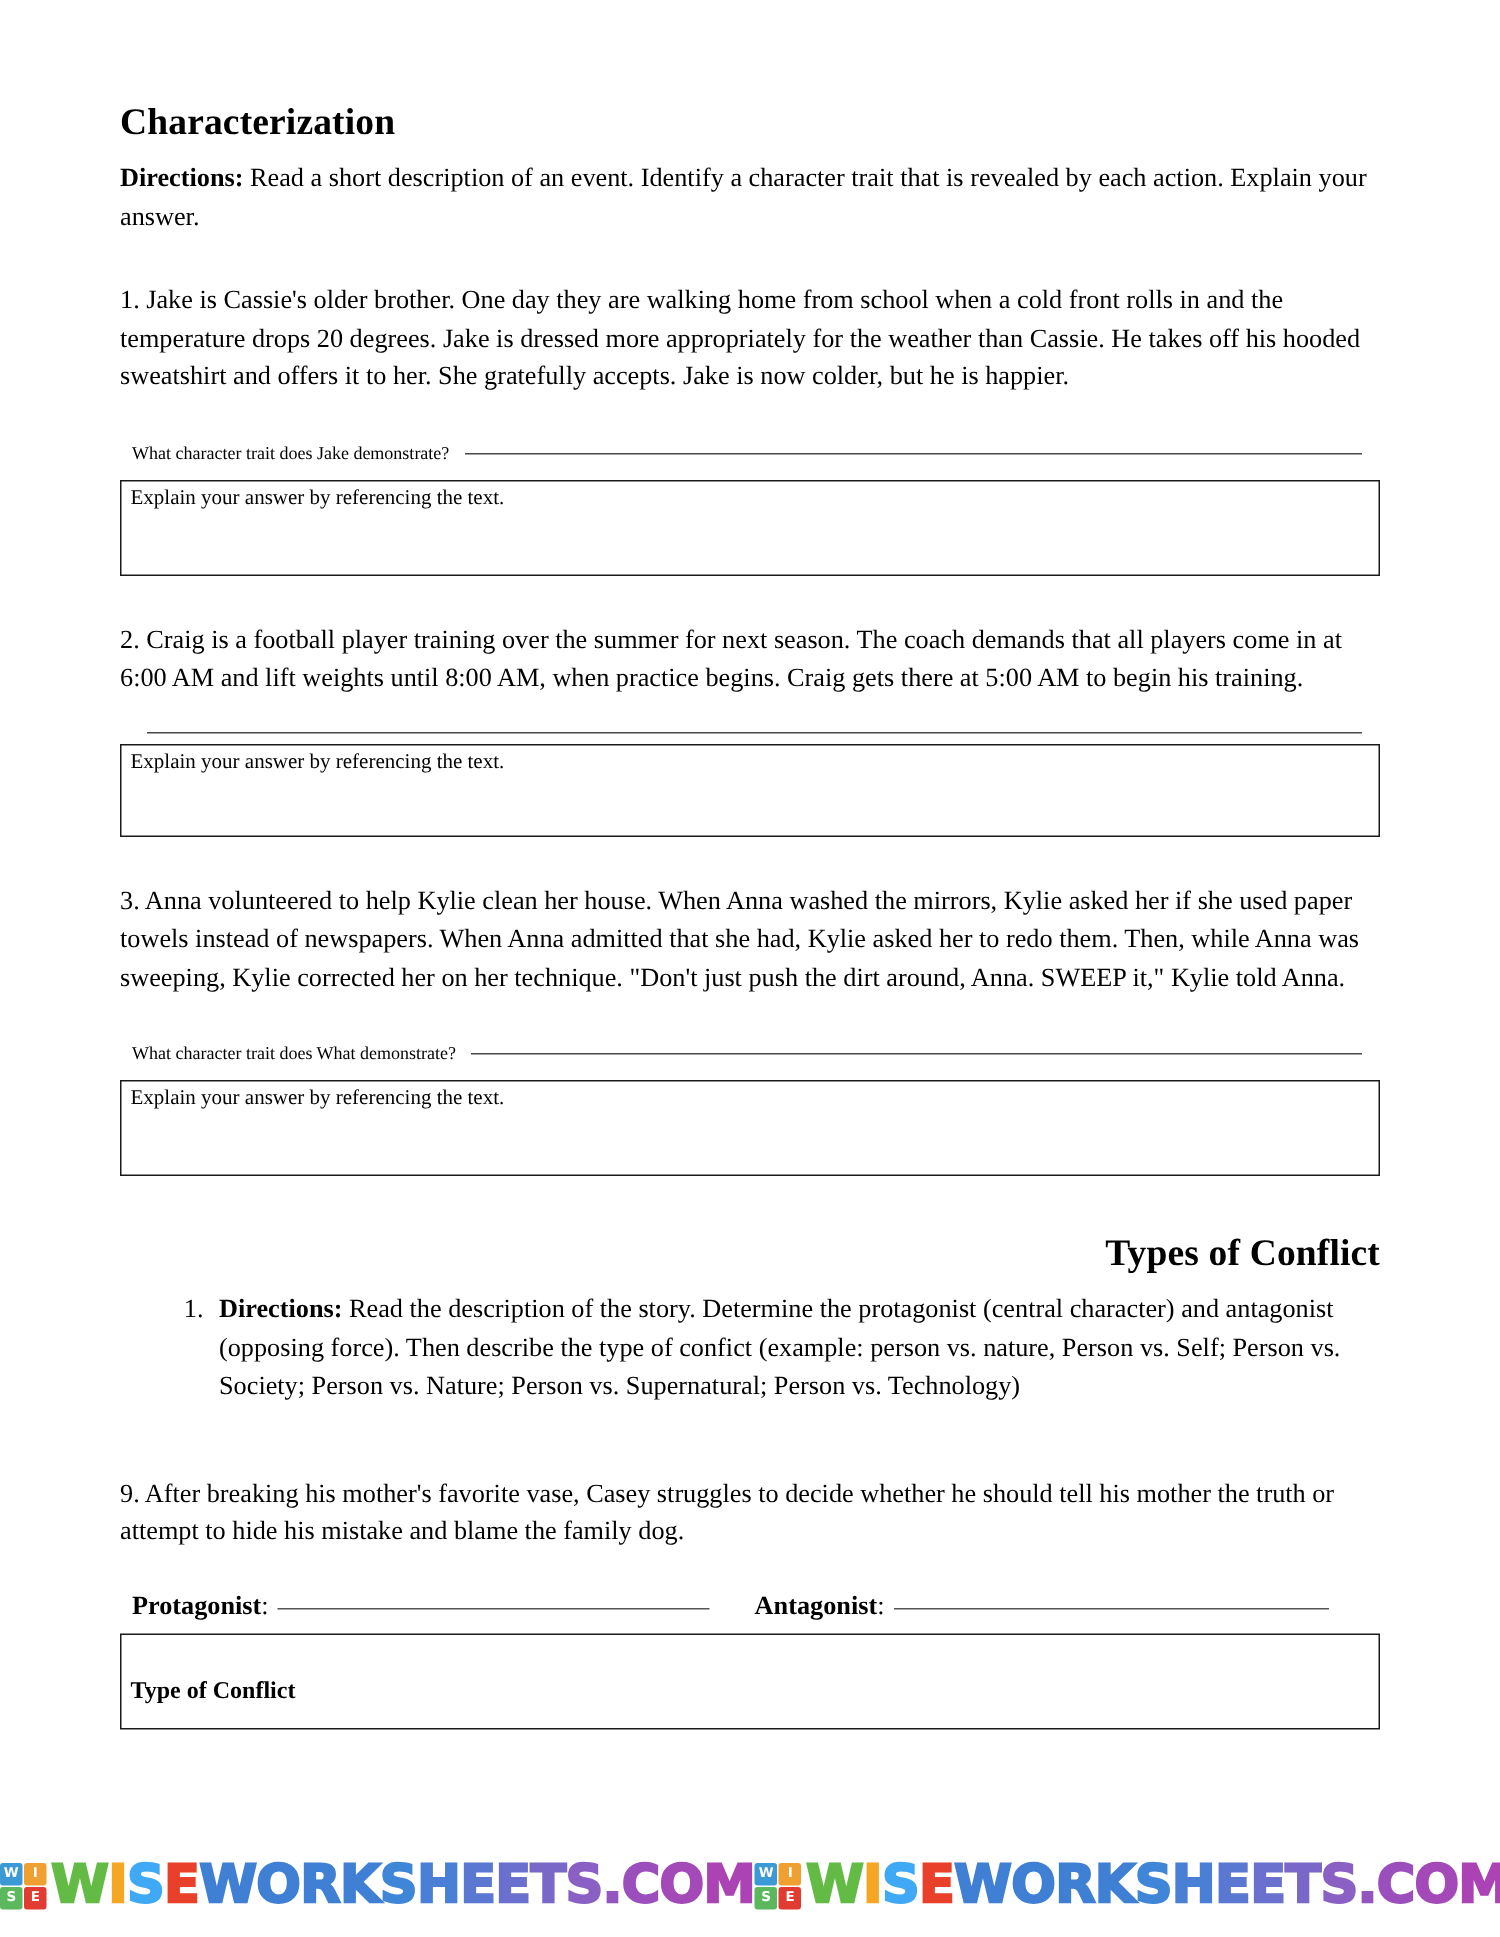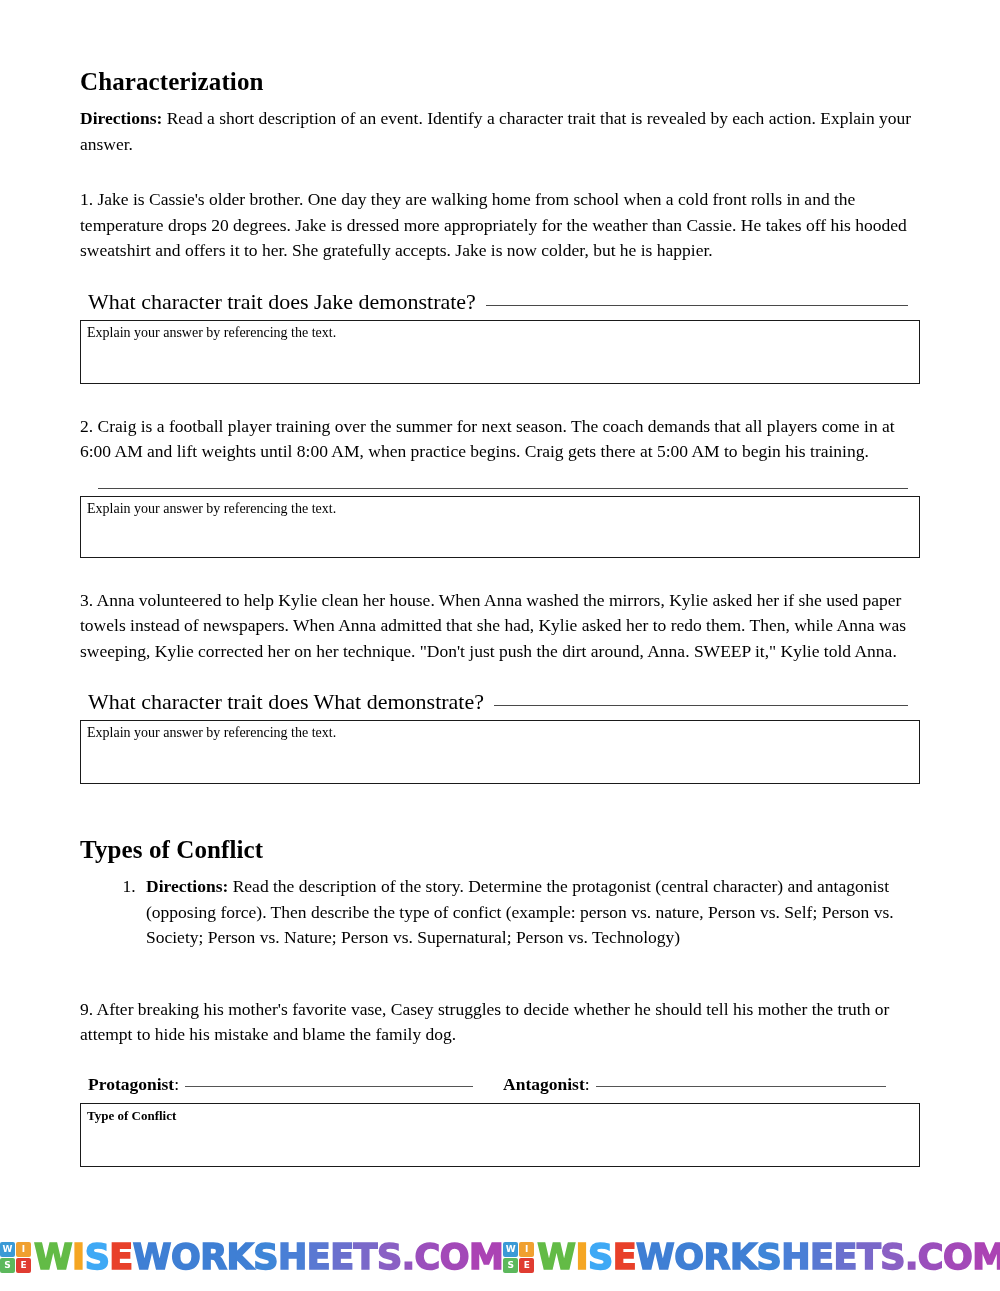--- a/index.html
+++ b/index.html
@@ -29,40 +29,41 @@
   }
 
   h1.section-title {
     font-size: 25px;
     font-weight: bold;
     margin: 0 0 10px 0;
     letter-spacing: 0.1px;
     font-family: Liberation Serif, serif;
   }
   h1.section-title.second {
-    margin-top: 14px;
+    margin-top: 0;
+    text-align: right;
   }
 
   p.para {
     font-size: 17.5px;
     line-height: 25.5px;
     margin: 0;
     text-align: left;
   }
   .b { font-weight: bold; }
   .gap-26 { height: 26px; }
   .gap-30 { height: 30px; }
   .gap-38 { height: 38px; }
   .gap-46 { height: 46px; }
 
   
   .question-row {
     display: flex;
     align-items: baseline;
-    font-size: 22px;
+    font-size: 12px;
     line-height: 24px;
     padding-left: 8px;
     width: 100%;
     box-sizing: border-box;
   }
   .question-row .q-text {
     white-space: nowrap;
   }
   .question-row .q-rule {
     flex: 1 1 auto;
@@ -80,21 +81,22 @@
     height: 64px;
     padding: 5px 0 0 6px;
   }
   .answer-box .hint {
     font-size: 14px;
     line-height: 14px;
     color: #000;
   }
   .answer-box .hint.bold {
     font-weight: bold;
-    font-size: 13px;
+    font-size: 16px;
+    margin-top: 26px;
   }
   .answer-box.tall {
     height: 62px;
   }
 
   
   ol.directions {
     margin: 0;
     padding: 0 0 0 60px;
     font-size: 17.5px;

